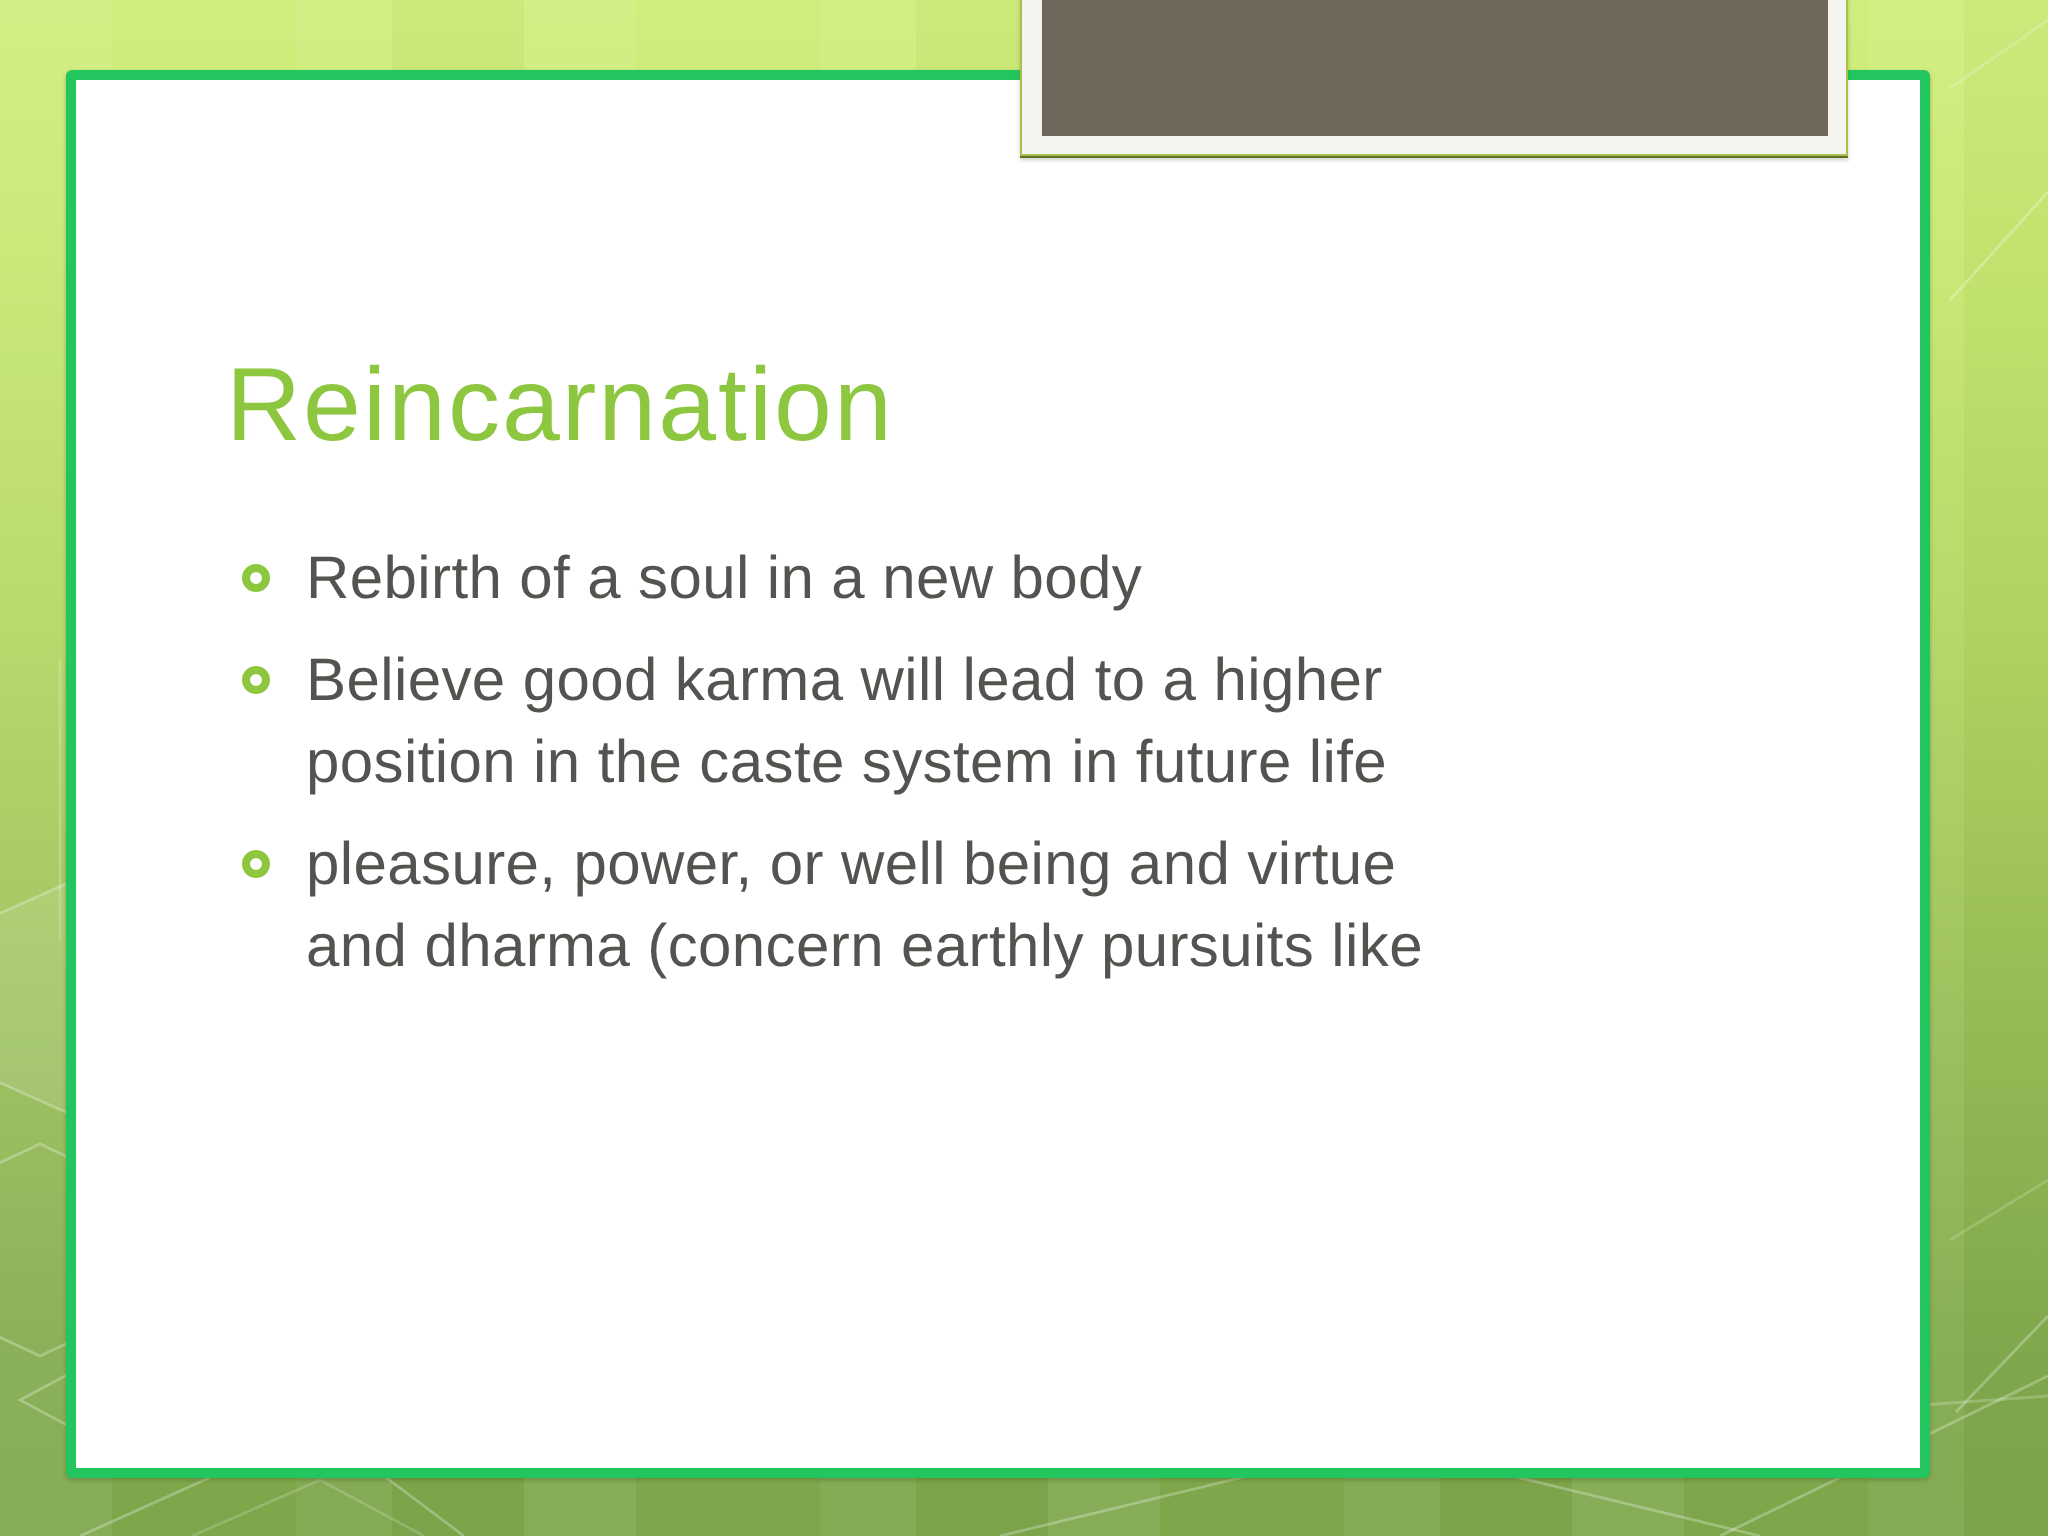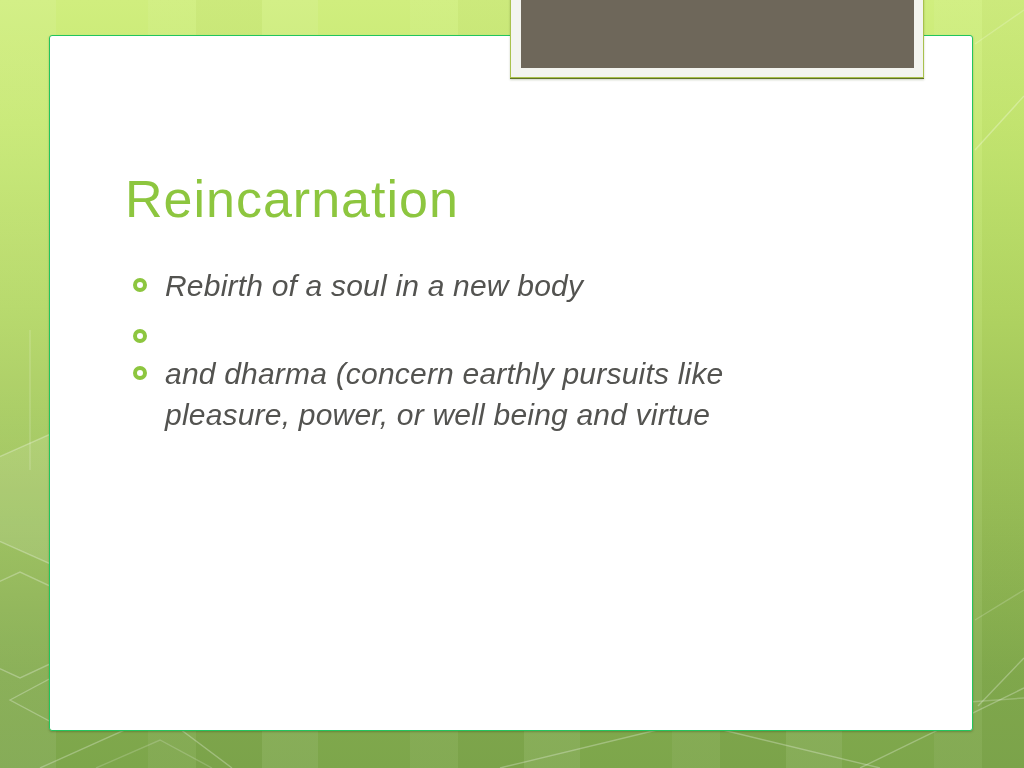--- a/index.html
+++ b/index.html
@@ -18,39 +18,38 @@
     background:
       repeating-linear-gradient(90deg,
         rgba(255,255,255,0.07) 0 56px,
         rgba(255,255,255,0.00) 56px 148px,
         rgba(255,255,255,0.05) 148px 196px,
         rgba(0,0,0,0.02) 196px 262px);
   }
   .bg-pattern{position:absolute;inset:0;}
   
   .slide{
-    position:absolute;left:49px;top:35px;width:922px;height:694px;
-    background:#ffffff;border:1px solid #22c55e;border-radius:3px;
+    position:absolute;left:33px;top:35px;width:922px;height:694px;
+    background:#ffffff;border:5px solid #22c55e;border-radius:3px;
     box-shadow:0 1px 2px rgba(60,75,20,0.35);
   }
   .title{
     position:absolute;left:75px;top:133px;margin:0;
     font-size:52px;font-weight:400;letter-spacing:1px;
     color:#8dc63f;white-space:nowrap;
   }
   .bullets{position:absolute;left:83px;top:229px;width:780px;}
   .bullet-item{display:flex;gap:18px;margin:0 0 10px 0;}
   .ring{
     flex:0 0 auto;width:6px;height:6px;margin-top:13px;
     border:4px solid #8dc63f;border-radius:50%;background:#ffffff;
   }
   .bullet-text{
     font-size:30px;line-height:41px;letter-spacing:0.2px;
     color:#535350;
-    font-style:italic;
   }
   .bullet-line{display:block;white-space:nowrap;}
   
   .photo-frame{
     position:absolute;left:510px;top:-12px;width:412px;height:88px;
     background:#f3f4ef;border:1px solid #a9c14c;
     box-shadow:0 1px 0 #5f7226, 0 2px 2px rgba(60,75,20,0.25);
   }
   .photo{
     position:absolute;left:10px;right:9px;top:0;bottom:9px;
@@ -94,27 +93,31 @@
 
       <div class="bullet-item">
         <span class="ring"></span>
         <div class="bullet-text">
           <span class="bullet-line">Rebirth of a soul in a new body</span>
         </div>
       </div>
 
       <div class="bullet-item">
         <span class="ring"></span>
+        <div class="bullet-text">
+          <span class="bullet-line">Believe good karma will lead to a higher</span>
+          <span class="bullet-line">position in the caste system in future life</span>
+        </div>
       </div>
 
       <div class="bullet-item">
         <span class="ring"></span>
         <div class="bullet-text">
+          <span class="bullet-line">pleasure, power, or well being and virtue</span>
           <span class="bullet-line">and dharma (concern earthly pursuits like</span>
-          <span class="bullet-line">pleasure, power, or well being and virtue</span>
         </div>
       </div>
 
     </div>
   </div>
 
   <div class="photo-frame">
     <div class="photo"></div>
   </div>
 

